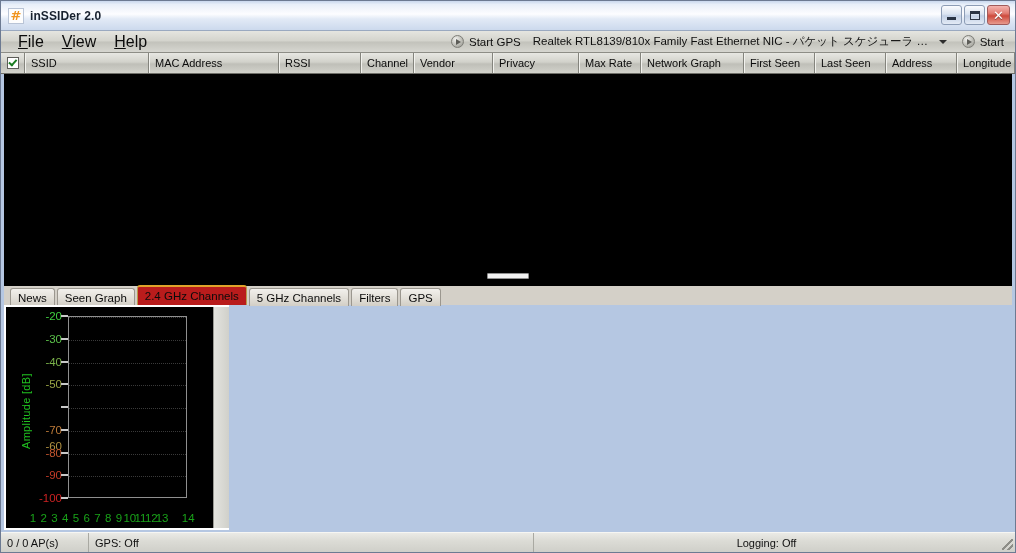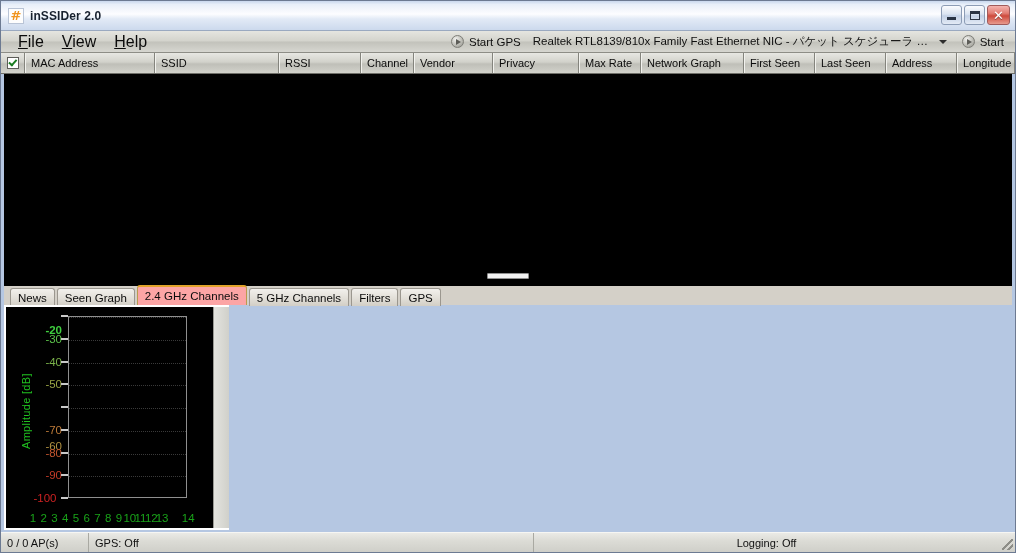--- a/index.html
+++ b/index.html
@@ -244,21 +244,21 @@
     border-bottom: none;
     border-radius: 3px 3px 0 0;
     cursor: default;
     white-space: nowrap;
     position: relative;
     top: 1px;
   }
   .tab.active {
     height: 20px;
     top: 0;
-    background: #fca5a5;
+    background: #b91c1c;
     border-color: #b99b4e;
     border-top: 2px solid #e0a32a;
     font-weight: normal;
     z-index: 3;
   }
 
   
   #chart-panel {
     flex: 0 0 225px;
     height: 225px;
@@ -442,22 +442,22 @@
         <span class="play-icon"></span>
         <span>Start</span>
       </div>
     </div>
   </div>
 
   <div id="ap-table-header">
     <div class="col col-check">
       <span class="chk"></span>
     </div>
+    <div class="col" style="flex:0 0 124px">SSID</div>
     <div class="col" style="flex:0 0 130px">MAC Address</div>
-    <div class="col" style="flex:0 0 124px">SSID</div>
     <div class="col" style="flex:0 0 82px">RSSI</div>
     <div class="col" style="flex:0 0 53px">Channel</div>
     <div class="col" style="flex:0 0 79px">Vendor</div>
     <div class="col" style="flex:0 0 86px">Privacy</div>
     <div class="col" style="flex:0 0 62px">Max Rate</div>
     <div class="col" style="flex:0 0 103px">Network Graph</div>
     <div class="col" style="flex:0 0 71px">First Seen</div>
     <div class="col" style="flex:0 0 71px">Last Seen</div>
     <div class="col" style="flex:0 0 71px">Address</div>
     <div class="col" style="flex:1 1 auto">Longitude</div>
@@ -478,29 +478,29 @@
       <div class="tab">5 GHz Channels</div>
       <div class="tab">Filters</div>
       <div class="tab">GPS</div>
     </div>
 
     <div id="chart-outer">
       <div id="chart-panel">
         <div id="chart-wrap">
           <div id="y-axis-title">Amplitude [dB]</div>
           <div id="y-ticks">
-              <div class="y-tick-label" style="color: rgb(63, 207, 63); top: 23px; font-weight: bold;">-20</div>
+              <div class="y-tick-label" style="color: rgb(63, 207, 63); top: 9px;">-20</div>
               <div class="y-tick-label" style="color: rgb(91, 194, 74); top: 31.75px;">-30</div>
               <div class="y-tick-label" style="color: rgb(122, 178, 74); top: 54.5px;">-40</div>
               <div class="y-tick-label" style="color: rgb(154, 165, 69); top: 77.25px;">-50</div>
               <div class="y-tick-label" style="color: rgb(176, 145, 64); top: 100px; margin-top: 39px;">-60</div>
               <div class="y-tick-label" style="color: rgb(189, 122, 56); top: 122.75px;">-70</div>
               <div class="y-tick-label" style="color: rgb(194, 85, 46); top: 145.5px;">-80</div>
               <div class="y-tick-label" style="color: rgb(198, 60, 40); top: 168.25px;">-90</div>
-              <div class="y-tick-label" style="color: rgb(204, 34, 34); top: 191px; text-align: center;">-100</div>
+              <div class="y-tick-label" style="color: rgb(204, 34, 34); top: 191px;">-100</div>
             </div>
           <div id="plot-area">
               <div class="gridline" style="top: 0px;"></div>
               <div class="gridline" style="top: 22.75px;"></div>
               <div class="gridline" style="top: 45.5px;"></div>
               <div class="gridline" style="top: 68.25px;"></div>
               <div class="gridline" style="top: 91px;"></div>
               <div class="gridline" style="top: 113.75px;"></div>
               <div class="gridline" style="top: 136.5px;"></div>
               <div class="gridline" style="top: 159.25px;"></div>

